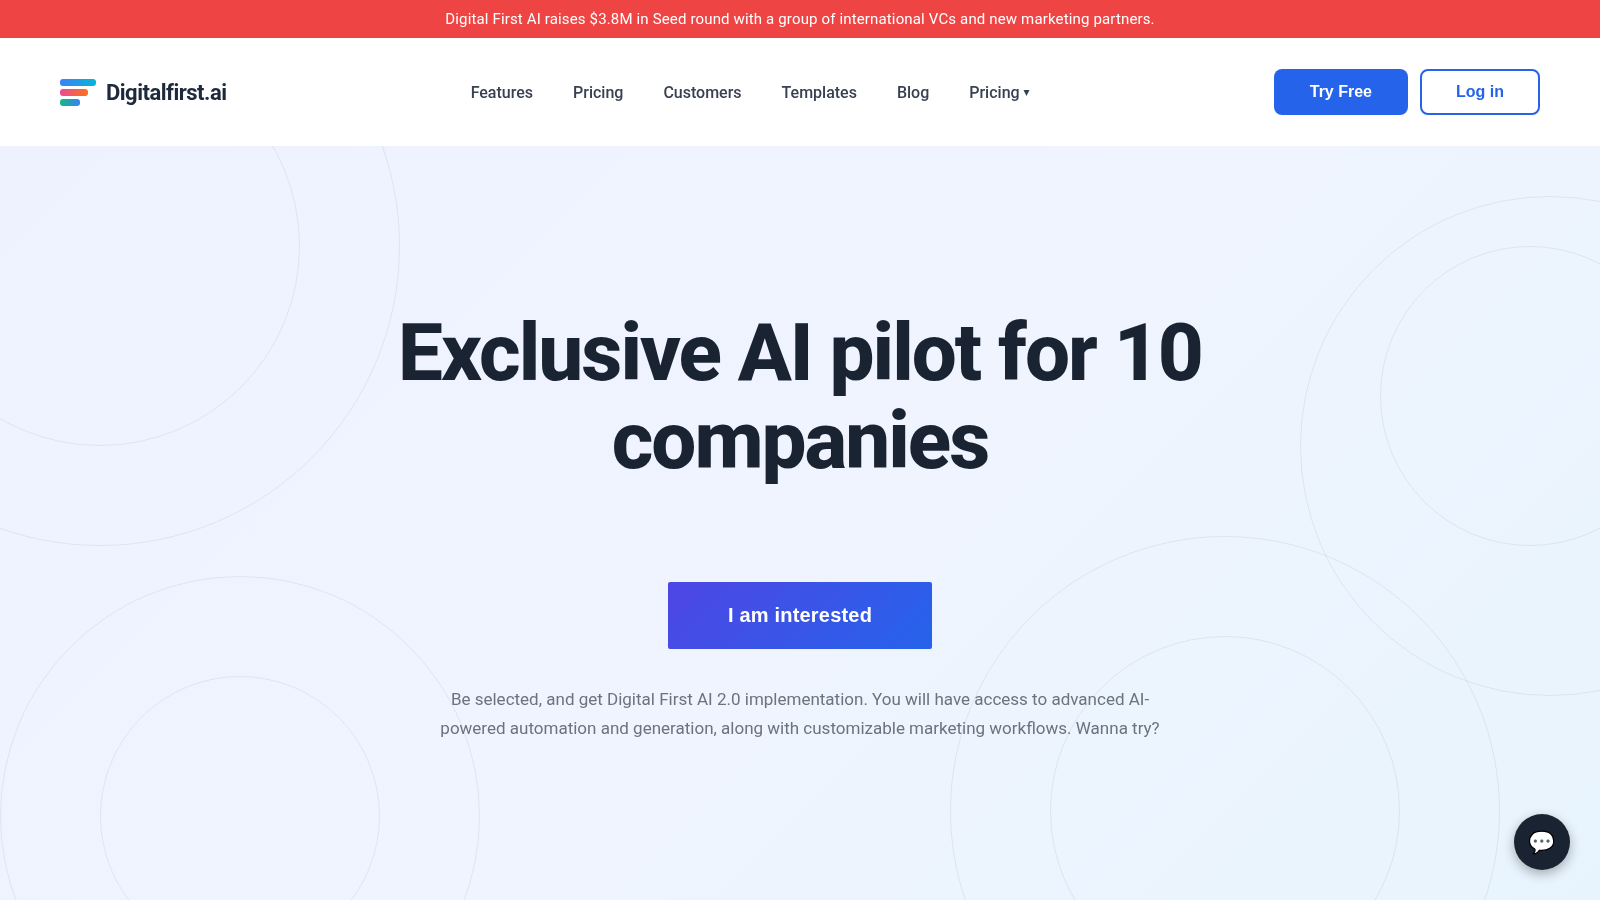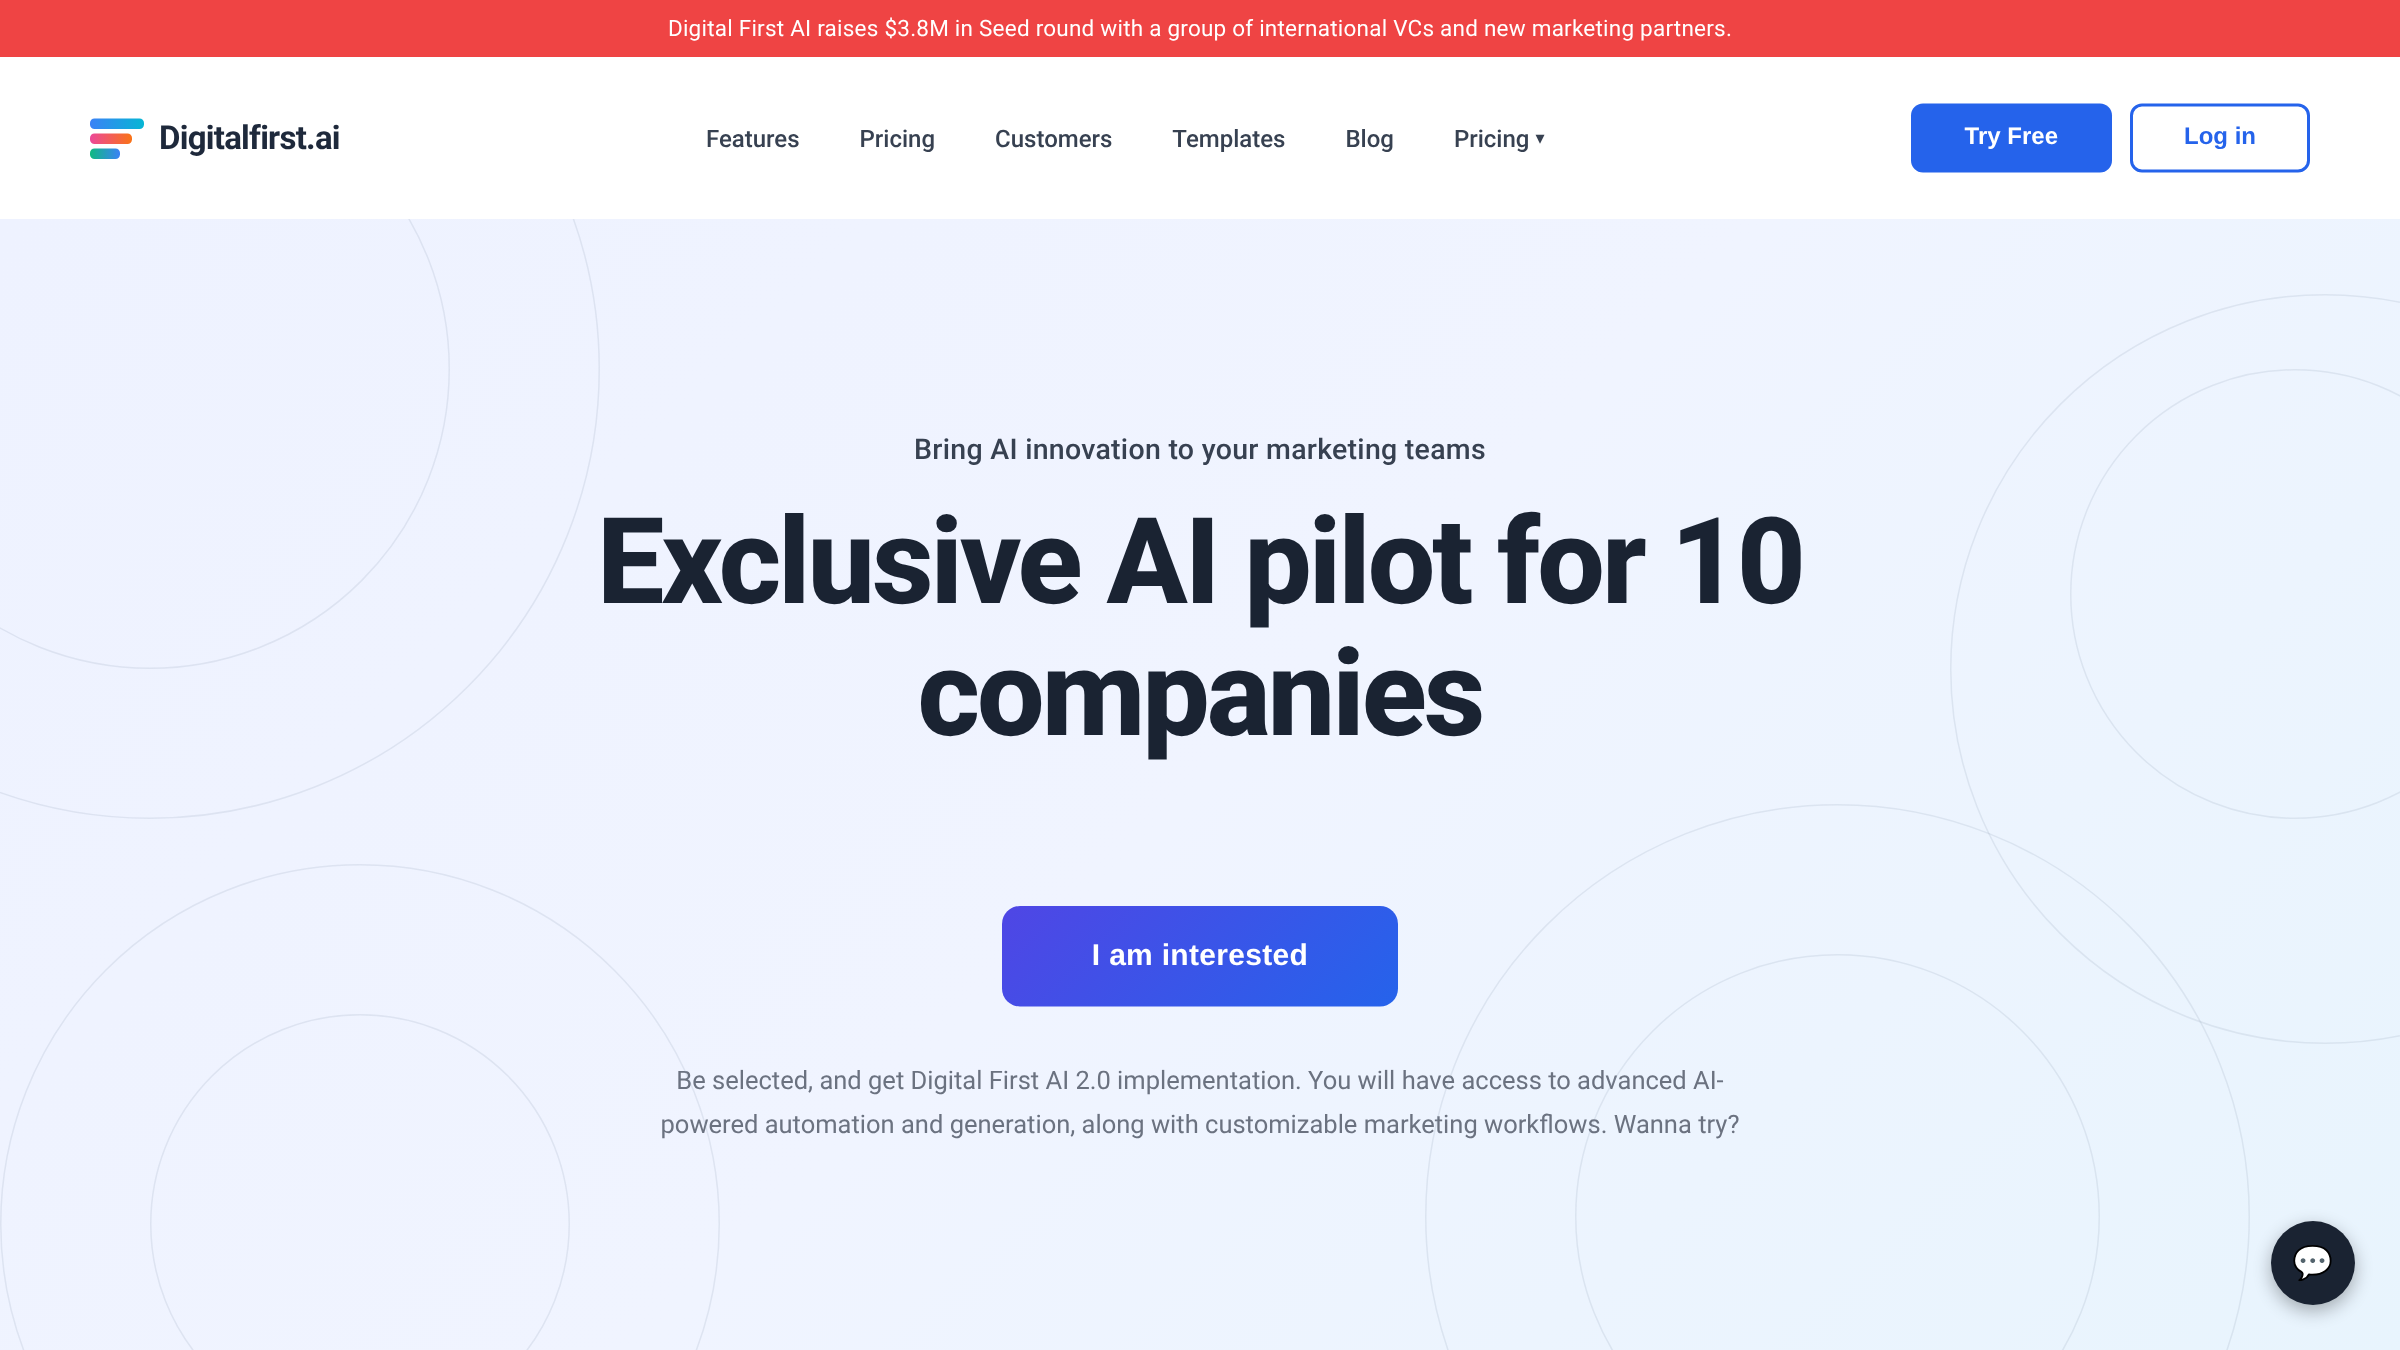--- a/index.html
+++ b/index.html
@@ -197,21 +197,21 @@
       letter-spacing: -2px;
       max-width: 1100px;
       text-align: center;
     }
 
     .btn-interested {
       background: linear-gradient(135deg, #4f46e5, #2563eb);
       color: white;
       border: none;
       padding: 22px 60px;
-      border-radius: 12px;
+      border-radius: 2px;
       font-size: 20px;
       font-weight: 600;
       cursor: pointer;
       margin-bottom: 36px;
       transition: transform 0.2s, box-shadow 0.2s;
       letter-spacing: 0.01em;
       margin-top: 47px;
     }
 
     .hero-description {
@@ -284,21 +284,20 @@
     <div class="bg-circle circle-1"></div>
     <div class="bg-circle circle-2"></div>
     <div class="bg-circle circle-3"></div>
     <div class="bg-circle circle-4"></div>
     <div class="bg-circle circle-5"></div>
     <div class="bg-circle circle-6"></div>
     <div class="bg-circle circle-7"></div>
     <div class="bg-circle circle-8"></div>
   </div>
 
-  <p class="hero-subtitle">Bring AI innovation to your marketing teams</p>
 
   <h1 class="hero-title">Exclusive AI pilot for 10 companies</h1>
 
   <button class="btn-interested">I am interested</button>
 
   <p class="hero-description">Be selected, and get Digital First AI 2.0 implementation. You will have access to advanced AI-powered automation and generation, along with customizable marketing workflows. Wanna try?</p>
 
 </section>
 
 <div class="chat-widget">

